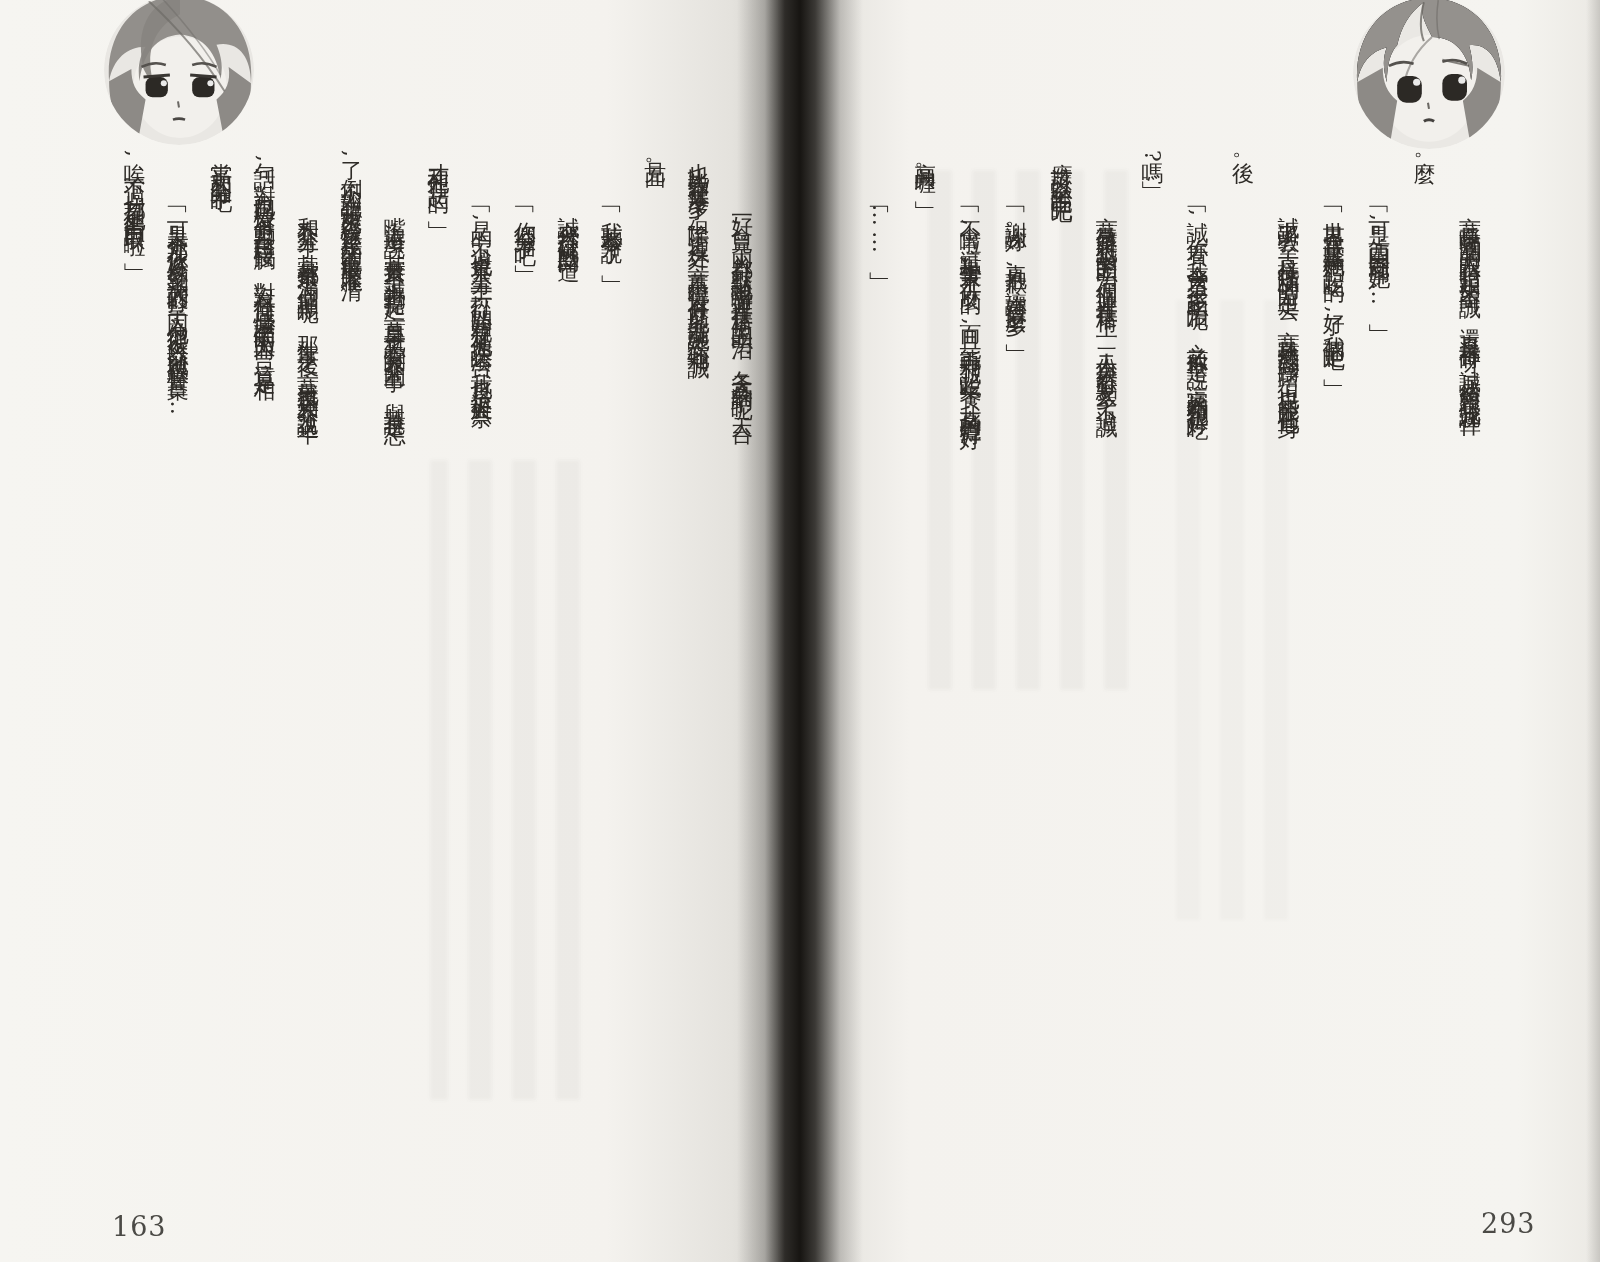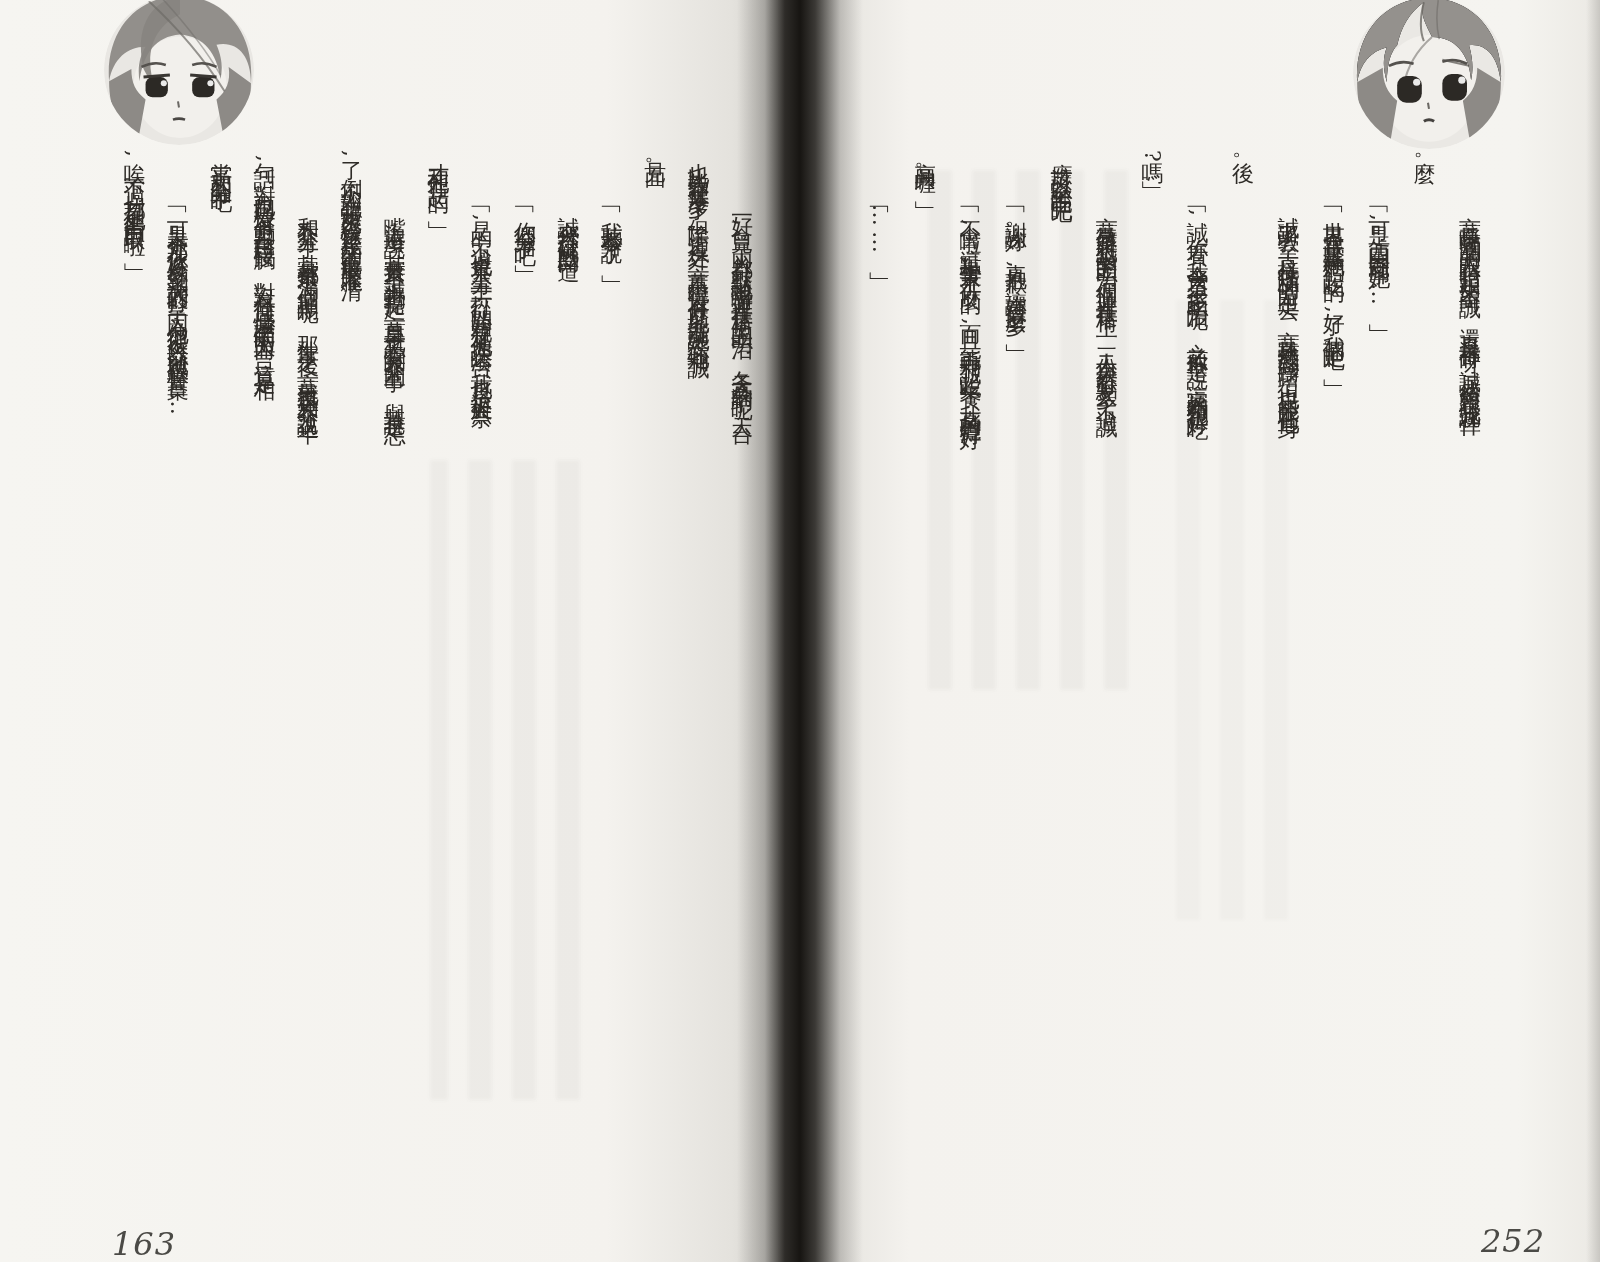--- a/index.html
+++ b/index.html
@@ -38,25 +38,23 @@
     font-size: 22px;
     line-height: 30px;
     letter-spacing: 5px;
     color: #2e2b27;
     white-space: nowrap;
     text-align: left;
   }
   .page-number {
     position: absolute;
     font-family: "DejaVu Serif", "Liberation Serif", serif;
-    font-style: italic;
-    font-size: 32px;
+    font-size: 27px;
     color: #4b4a46;
     letter-spacing: 1px;
-    margin-top: 14px;
   }
   .portrait { position: absolute; }
   .ghost {
     position: absolute;
     background: repeating-linear-gradient(to left,
       rgba(70,68,64,0.10) 0px, rgba(70,68,64,0.10) 24px,
       rgba(70,68,64,0) 24px, rgba(70,68,64,0) 44px);
     filter: blur(2px);
     opacity: 0.45;
     pointer-events: none;
@@ -158,21 +156,21 @@
         <div class="vcol" style="left: 404.6px; top: 199px;">「誠,你看,我今天買了很多三明治呢。之前你不是說,這家的麵包很好吃</div>
         <div class="vcol" style="left: 359.2px; top: 145px;">嗎?」</div>
         <div class="vcol" style="left: 313.8px; top: 199px;">言葉微笑將紙袋中的三明治一個個並排在長椅上。三人份果然有點太多,不過誠</div>
         <div class="vcol" style="left: 268.4px; top: 145px;">應該可以全部吃完吧。</div>
         <div class="vcol" style="left: 223px; top: 199px;">「謝謝妳。真抱歉,讓妳買這麼多。」</div>
         <div class="vcol" style="left: 177.6px; top: 199px;">「不會啦,這點小事算不了什麼的。而且,能再和誠一起吃午餐,我真的覺得好</div>
         <div class="vcol" style="left: 132.2px; top: 145px;">高興喔。」</div>
         <div class="vcol" style="left: 86.8px; top: 199px;">「……」</div>
       </div>
 
-    <div class="page-number" style="left:703px; top:1208px;">252</div>
+    <div class="page-number" style="left:703px; top:1208px;">293</div>
 
     <div class="ghost" style="left:130px; top:170px; width:220px; height:520px;"></div>
     <div class="ghost" style="left:390px; top:300px; width:120px; height:620px; opacity:0.3;"></div>
   </div>
 
   <div class="gutter"></div>
   <div class="edge-right"></div>
 </div>
 
 </body></html>

